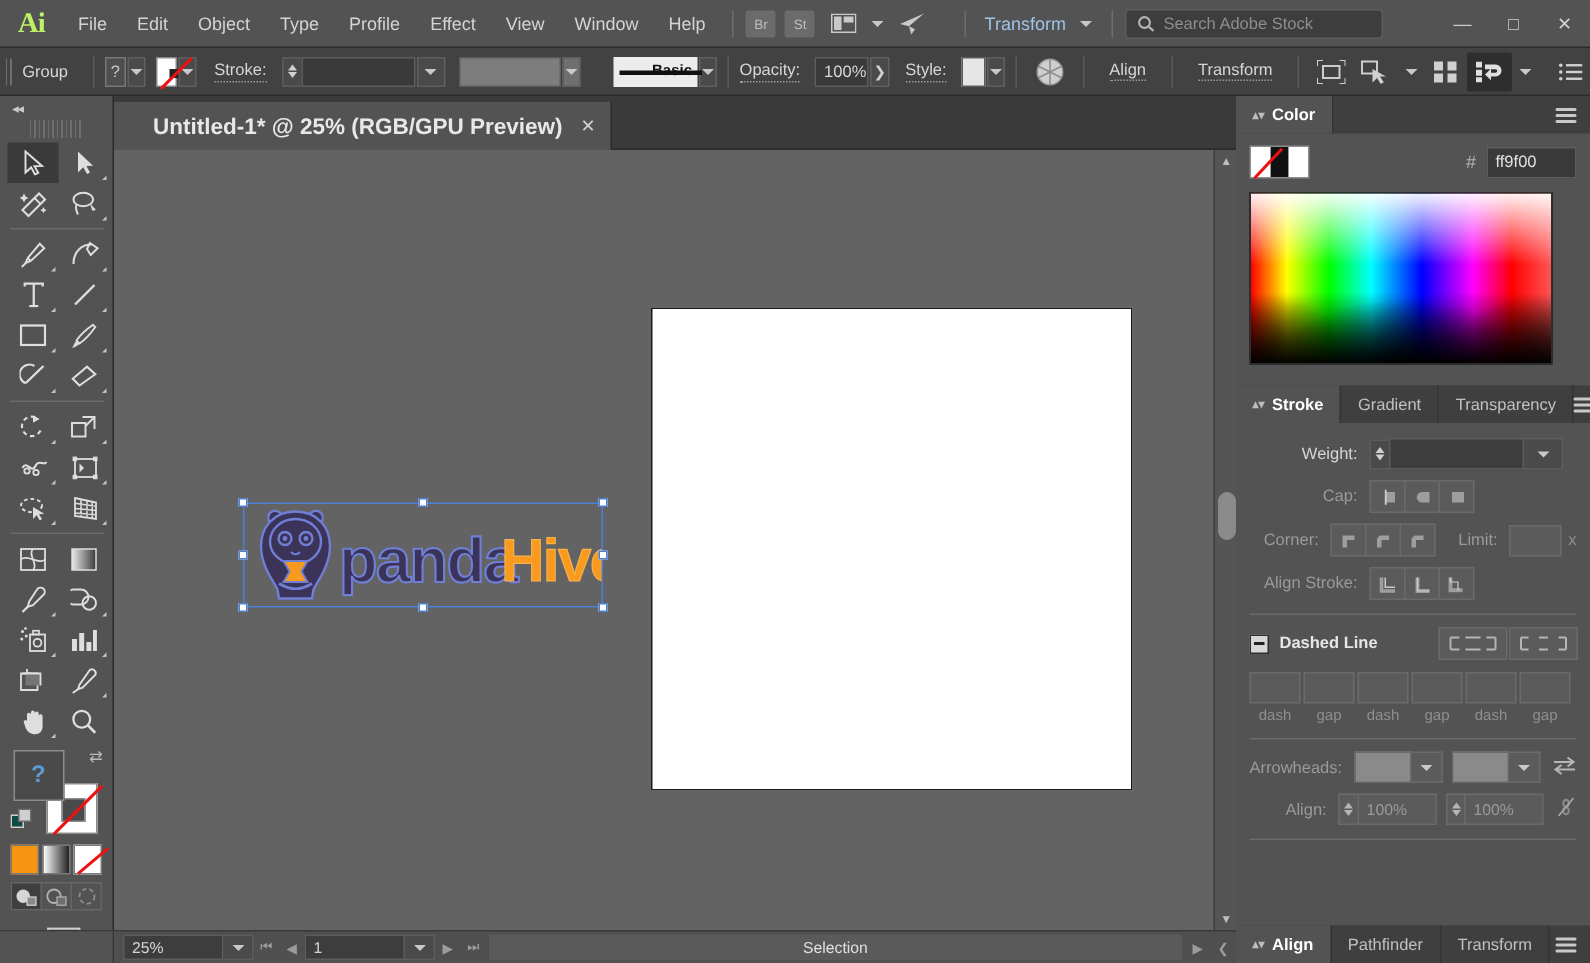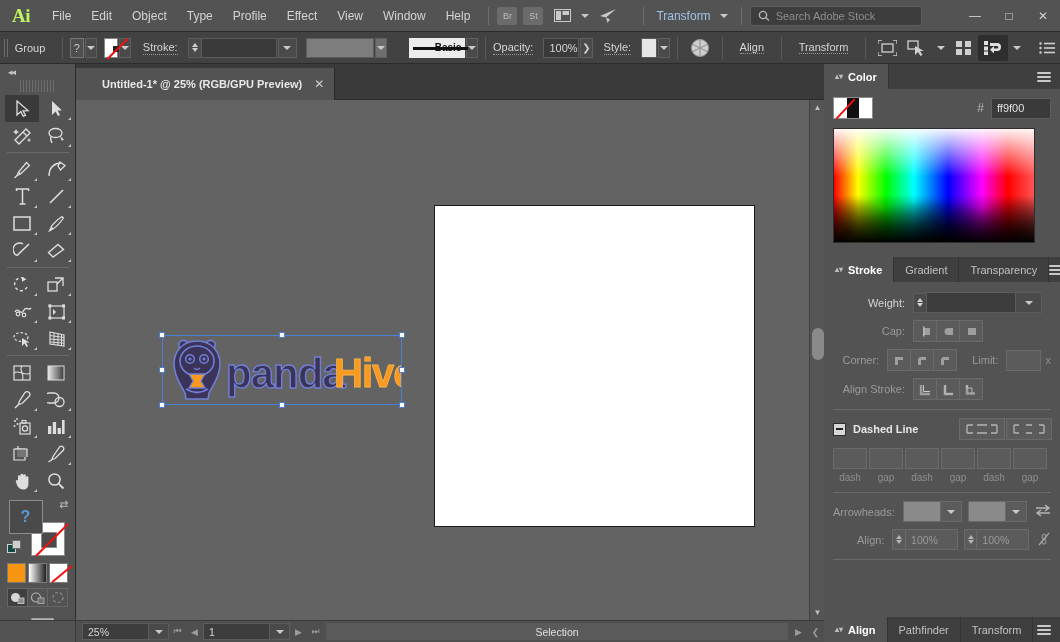--- a/index.html
+++ b/index.html
@@ -98,21 +98,21 @@
   
   .tabbar {
     position:absolute; left:76px; top:64px; width:984px; height:36px;
     background:#3a3a3a; border-bottom:1px solid #2b2b2b;
   }
   .doctab {
     position:absolute;left:0;top:4px;height:32px;background:#535353;
     display:flex;align-items:center;padding:0 10px 0 14px;gap:12px;
     border-right:1px solid #2b2b2b;
   }
-  .doctab-label { font-size:11px;color:#e8e8e8;font-weight:bold;white-space:nowrap;padding-left:12px; }
+  .doctab-label { font-size:15px;color:#e8e8e8;font-weight:bold;white-space:nowrap;padding-left:12px; }
   .doctab-close { color:#d0d0d0;font-size:12px;cursor:default; }
   .tabbar-arrows { position:absolute;right:6px;top:9px;color:#9a9a9a;font-size:11px; }
 
   
   .toolbar {
     position:absolute;left:0;top:64px;width:76px;height:578px;background:#535353;
     border-right:1px solid #2b2b2b;
   }
   .tb-header { height:16px;display:flex;align-items:center;padding-left:8px; }
   .tb-collapse { color:#c8c8c8;font-size:9px;letter-spacing:-1px; }

